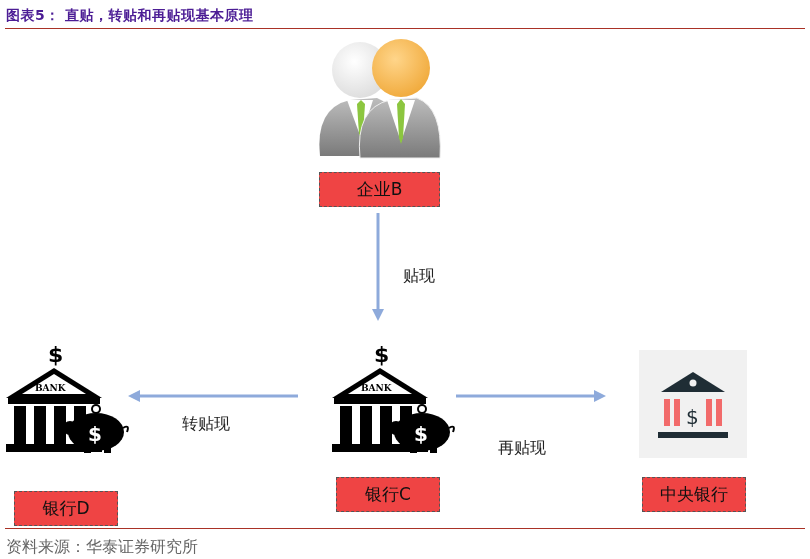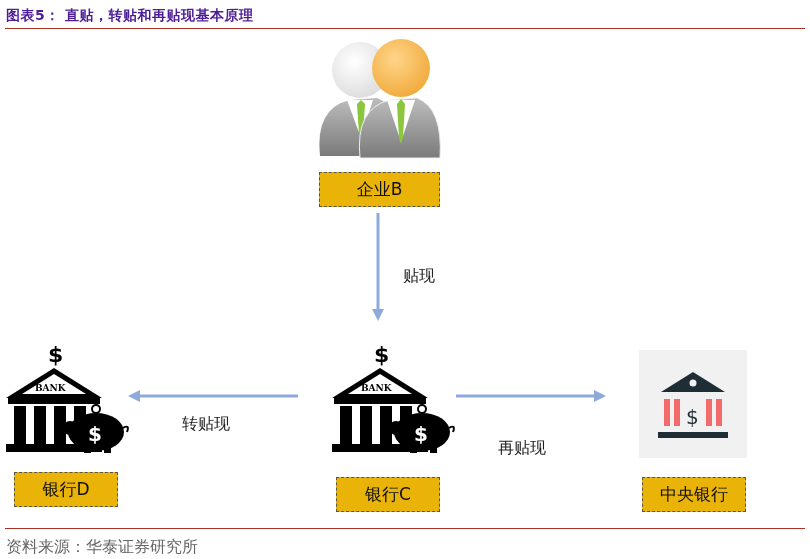--- a/index.html
+++ b/index.html
@@ -2,21 +2,21 @@
 <html><head>
 <meta charset="utf-8">
 <style>
   html, body { margin:0; padding:0; background:#ffffff; }
   body { width:810px; height:559px; position:relative; overflow:hidden; font-family:"DejaVu Sans", sans-serif; }
   .title { position:absolute; left:6px; top:7px; font-size:14px; font-weight:bold; color:#4c1d95; letter-spacing:0.5px; }
   .rule { position:absolute; left:5px; width:800px; height:1px; background:#a93226; }
   .rule.top { top:28px; }
   .rule.bottom { top:528px; }
   .source { position:absolute; left:6px; top:537px; font-size:16px; color:#666; font-family:"DejaVu Serif", serif; }
-  .label-box { position:absolute; background:#eab308; border:1.5px dashed #555; box-sizing:border-box; display:flex; align-items:center; justify-content:center; font-size:17px; color:#111; }
+  .label-box { position:absolute; background:#ef4444; border:1.5px dashed #555; box-sizing:border-box; display:flex; align-items:center; justify-content:center; font-size:17px; color:#111; }
   .edge-label { position:absolute; font-size:16px; color:#222; font-family:"DejaVu Serif", serif; }
   svg { position:absolute; overflow:visible; }
 </style>
 </head>
 <body>
 
 <div class="title">图表5： 直贴，转贴和再贴现基本原理</div>
 <div class="rule top"></div>
 
 <svg style="left:315px;top:38px;" width="135" height="122" viewBox="0 0 135 122">
@@ -64,21 +64,21 @@
   <rect x="2" y="104" width="96" height="8" fill="#000"></rect>
   <ellipse cx="92" cy="92" rx="28" ry="19" fill="#000"></ellipse>
   <circle cx="66" cy="88" r="7" fill="#000"></circle>
   <rect x="80" y="104" width="7" height="9" fill="#000"></rect>
   <rect x="100" y="104" width="7" height="9" fill="#000"></rect>
   <path d="M119 88 q7 -4 4 4" stroke="#000" stroke-width="2" fill="none"></path>
   <circle cx="92" cy="69" r="5" fill="#000"></circle>
   <circle cx="92" cy="69" r="3" fill="#fff"></circle>
   <text x="84" y="101" font-family="DejaVu Sans, sans-serif" font-weight="bold" font-size="20" fill="#fff">$</text>
 </svg>
-<div class="label-box" style="left:14px;top:472px;width:104px;height:35px;">银行D</div>
+<div class="label-box" style="left:14px;top:491px;width:104px;height:35px;">银行D</div>
 
 <svg style="left:128px;top:389px;" width="172" height="14" viewBox="0 0 172 14">
   <polygon points="0,7 12,1 12,13" fill="#8eaadb"></polygon>
   <line x1="10" y1="7" x2="170" y2="7" stroke="#8eaadb" stroke-width="3"></line>
 </svg>
 <div class="edge-label" style="left:182px;top:414px;">转贴现</div>
 
 <svg style="left:330px;top:340px;" width="130" height="115" viewBox="0 0 130 115">
   <text x="44" y="22" font-family="DejaVu Sans, sans-serif" font-weight="bold" font-size="22" fill="#000">$</text>
   <polygon points="2,58 50,28 98,58" fill="#000"></polygon>

